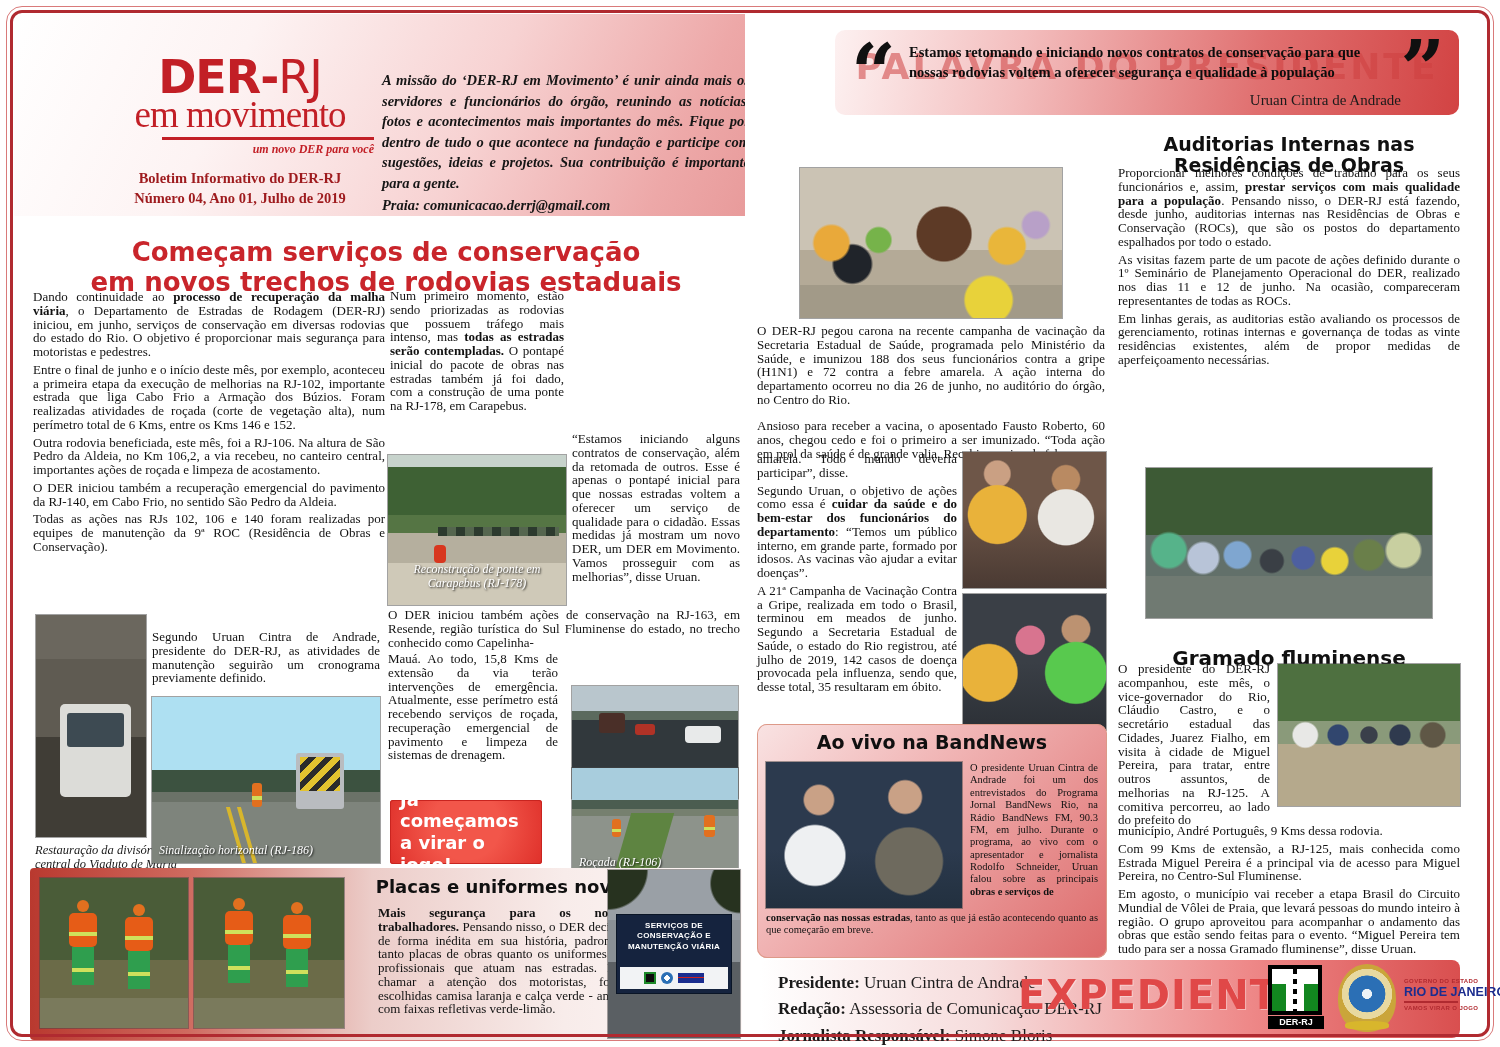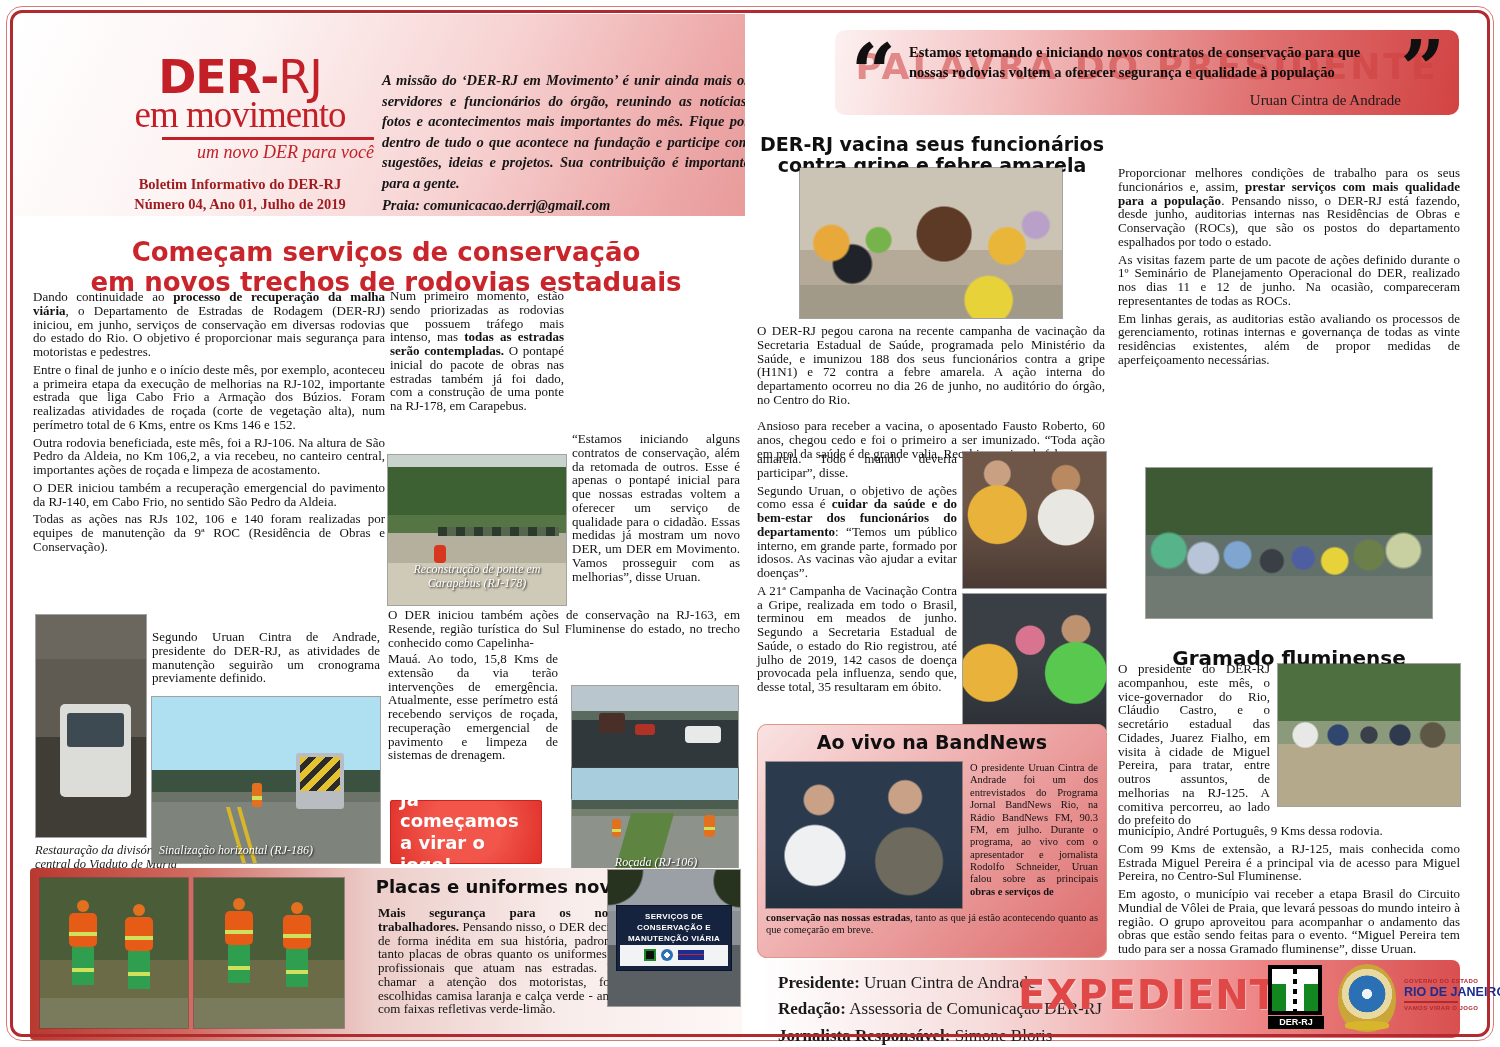--- a/index.html
+++ b/index.html
@@ -18,21 +18,21 @@
   .sw2{left:-190px;top:-230px;width:620px;height:620px;transform:rotate(30deg);
        border-left-color:rgba(224,120,120,.5);border-bottom-color:rgba(224,120,120,.35);border-width:10px;}
   .sw3{left:-120px;top:-260px;width:500px;height:560px;transform:rotate(26deg);
        border-left-color:rgba(255,255,255,.8);border-width:8px;}
   .brand{position:absolute;left:92px;top:40px;width:268px;text-align:center;}
   .brand-name{font-family:"DejaVu Sans",sans-serif;font-size:46px;line-height:1;color:#c21f26;letter-spacing:-1px;}
   .brand-name .b1{font-weight:bold;}
   .brand-name .b2{font-weight:normal;}
   .brand-sub{font-family:"Liberation Serif",serif;font-size:37px;line-height:1;color:#c21f26;margin-top:-4px;letter-spacing:-1px;}
   .brand-rule{width:212px;height:3px;background:#c21f26;margin:4px 0 2px auto;}
-  .brand-tag{font-style:italic;font-weight:normal;font-size:18px;color:#c21f26;text-align:right;}
+  .brand-tag{font-style:italic;font-weight:bold;font-size:12px;color:#c21f26;text-align:right;}
   .brand-bulletin{margin-top:12px;font-size:14.5px;font-weight:bold;color:#9e1b1e;line-height:1.35;}
   .mission{position:absolute;left:368px;top:56px;width:368px;
     font-weight:bold;font-style:italic;font-size:14.5px;line-height:1.42;color:#161616;text-align:justify;}
   .mission p{margin:0;}
   .mission .em{margin-top:2px;text-align:left;}
 
   
   .quote-banner{position:absolute;left:835px;top:30px;width:624px;height:85px;border-radius:10px;overflow:hidden;
     background:linear-gradient(100deg,#fdf1f1 0%,#f3bdbd 30%,#e07070 68%,#d24343 100%);}
   .watermark{position:absolute;left:0;top:16px;width:100%;text-align:center;
@@ -62,21 +62,21 @@
 
   .ph-barreira{background:linear-gradient(to bottom,#b9c2c6 0 6%,#9c5a33 6% 16%,#8a4527 16% 38%,#a45d2f 38% 46%,#5d7a44 46% 58%,#48603a 58% 66%,#777d74 66% 73%,#565b55 73% 100%);}
   .cline{position:absolute;left:47%;bottom:0;width:4px;height:30%;background:repeating-linear-gradient(#e7c23a 0 8px,transparent 8px 15px);}
   .ph-carapebus{background:linear-gradient(to bottom,#c7d3cc 0 8%,#3e6134 8% 40%,#557544 40% 52%,#b5af9e 52% 72%,#cfc9b8 72% 100%);}
   .rail{position:absolute;left:28%;top:48%;width:68%;height:9px;background:repeating-linear-gradient(90deg,#2c3a2e 0 9px,#55664f 9px 18px);}
   .wdot{position:absolute;left:26%;top:60%;width:12px;height:18px;border-radius:4px;background:#d8371f;}
   .ph-repav{background:linear-gradient(to bottom,#b9c6cd 0 22%,#5b6a5e 22% 30%,#31383c 30% 80%,#23282b 80% 100%);}
   .carw{position:absolute;right:10%;top:36%;width:36px;height:17px;border-radius:4px;background:#e8eaea;}
   .carr{position:absolute;left:38%;top:34%;width:20px;height:11px;border-radius:3px;background:#b03226;}
   .roller{position:absolute;left:16%;top:24%;width:26px;height:20px;background:#4a2f28;border-radius:3px;}
-  .ph-rocada{background:linear-gradient(to bottom,#a8cddd 0 30%,#4b5d50 30% 38%,#76806f 38% 45%,#8d938b 45% 100%);text-align:center;}
+  .ph-rocada{background:linear-gradient(to bottom,#a8cddd 0 30%,#4b5d50 30% 38%,#76806f 38% 45%,#8d938b 45% 100%);}
   .median{position:absolute;left:30%;top:42%;width:26%;height:60%;background:#5e8441;transform:skewX(-16deg);}
   .wk1,.wk2{position:absolute;width:9px;height:18px;border-radius:3px;background:linear-gradient(#e2701f 55%,#cfe05c 55% 70%,#e2701f 70%);}
   .ph-sinal{background:linear-gradient(to bottom,#aee0f2 0 44%,#3c5240 44% 57%,#6b7268 57% 63%,#7e847c 63% 100%);}
   .yl1,.yl2{position:absolute;top:66%;width:4px;height:34%;background:#d8b62c;transform:skewX(16deg);}
   .yl1{left:36%;} .yl2{left:41%;}
   .trk{position:absolute;right:16%;top:34%;width:48px;height:56px;background:#b9bcc0;border-radius:3px;}
   .trk .chev{position:absolute;left:4px;top:4px;right:4px;height:34px;background:repeating-linear-gradient(135deg,#e3c32f 0 6px,#2b2b2b 6px 12px);}
   .wko{position:absolute;left:44%;top:52%;width:10px;height:24px;border-radius:3px;background:linear-gradient(#e2701f 55%,#cfe05c 55% 70%,#e2701f 70%);}
   .ph-viaduto{background:linear-gradient(to bottom,#6b675e 0 20%,#5f5b52 20% 55%,#403d36 55% 100%);}
   .truckf{position:absolute;left:22%;top:40%;width:64%;height:42%;background:#dcdcd8;border-radius:5px;}
@@ -289,24 +289,20 @@
   <div class="ph ph-sinal" style="left:152px;top:697px;width:228px;height:166px;">
     <div class="yl1"></div>
       <div class="yl2"></div>
     <div class="trk">
         <div class="chev"></div>
       </div>
     <div class="wko"></div>
     <div class="capw">Sinalização horizontal (RJ-186)</div>
   </div>
 
-  <h2 class="h-sec" style="left:757px;top:118px;width:350px;">
-    <span>DER-RJ vacina seus funcionários</span><br>
-    <span>contra gripe e febre amarela</span>
-  </h2>
   <div class="ph ph-vacmain" style="left:800px;top:168px;width:262px;height:150px;"></div>
   <div class="col" style="left:757px;top:324px;width:348px;">
     <p class="p">O DER-RJ pegou carona na recente campanha de vacinação da Secretaria Estadual de Saúde, programada pelo Ministério da Saúde, e imunizou 188 dos seus funcionários contra a gripe (H1N1) e 72 contra a febre amarela. A ação interna do departamento ocorreu no dia 26 de junho, no auditório do órgão, no Centro do Rio.</p>
   </div>
   <div class="col" style="left:757px;top:419px;width:348px;">
     <p class="p">Ansioso para receber a vacina, o aposentado Fausto Roberto, 60 anos, chegou cedo e foi o primeiro a ser imunizado. “Toda ação em prol da saúde é de grande valia. Recebi a vacina da febre</p>
   </div>
   <div class="col" style="left:757px;top:452px;width:200px;">
     <p class="p">amarela. Todo mundo deveria participar”, disse.</p>
     <p class="p"><span>Segundo Uruan, o objetivo de ações como essa é </span><span class="rb">cuidar da saúde e do bem-estar dos funcionários do departamento</span><span>: “Temos um público interno, em grande parte, formado por idosos. As vacinas vão ajudar a evitar doenças”.</span></p>
@@ -319,20 +315,24 @@
     <div class="bandtitle">Ao vivo na BandNews</div>
     <div class="ph ph-band" style="left:9px;top:38px;width:196px;height:146px;"></div>
     <div class="col" style="left:213px;top:38px;width:128px;">
       <p class="p"><span>O presidente Uruan Cintra de Andrade foi um dos entrevistados do Programa Jornal BandNews Rio, na Rádio BandNews FM, 90.3 FM, em julho. Durante o  programa, ao vivo com o apresentador e jornalista Rodolfo Schneider, Uruan falou sobre as principais </span><span class="rb">obras e serviços de</span></p>
     </div>
     <div class="col" style="left:9px;top:188px;width:332px;">
       <p class="p"><span class="rb">conservação nas nossas estradas</span><span>, tanto as que já estão acontecendo quanto as que começarão em breve.</span></p>
     </div>
   </section>
 
+  <h2 class="h-sec" style="left:1118px;top:118px;width:342px;">
+    <span>Auditorias Internas nas</span><br>
+    <span>Residências de Obras</span>
+  </h2>
   <div class="col" style="left:1118px;top:166px;width:342px;">
     <p class="p"><span>Proporcionar melhores condições de trabalho para os seus funcionários e, assim, </span><span class="rb">prestar serviços com mais qualidade para a população</span><span>. Pensando nisso, o DER-RJ está fazendo, desde junho, auditorias internas nas Residências de Obras e Conservação (ROCs), que são os postos do departamento espalhados por todo o estado.</span></p>
     <p class="p">As visitas fazem parte de um pacote de ações definido durante o 1º Seminário de Planejamento Operacional do DER, realizado nos dias 11 e 12 de junho. Na ocasião, compareceram representantes de todas as ROCs.</p>
     <p class="p">Em linhas gerais, as auditorias estão avaliando os processos de gerenciamento, rotinas internas e governança de todas as vinte residências existentes, além de propor medidas de aperfeiçoamento necessárias.</p>
   </div>
   <div class="ph ph-audit" style="left:1146px;top:468px;width:286px;height:150px;"></div>
 
   <h2 class="h-sec" style="left:1118px;top:630px;width:342px;font-size:20px;text-align:center;">Gramado fluminense</h2>
   <div class="col" style="left:1118px;top:662px;width:152px;">
     <p class="p">O presidente do DER-RJ acompanhou, este mês, o vice-governador do Rio, Cláudio Castro, e o secretário estadual das Cidades, Juarez Fialho, em visita à cidade de Miguel Pereira, para tratar, entre outros assuntos, de melhorias na RJ-125. A comitiva percorreu, ao lado do prefeito do</p>
@@ -366,21 +366,21 @@
       <div class="person" style="left:88px;top:24px;">
           <div class="hd"></div>
           <div class="tor"></div>
           <div class="leg"></div>
         </div>
     </div>
     <div class="placastitle">Placas e uniformes novos</div>
     <div class="placastext">
       <p class="p"><span class="rb">Mais segurança para os nossos trabalhadores.</span><span> Pensando nisso, o DER decidiu, de forma inédita em sua história, padronizar tanto placas de obras quanto os uniformes dos profissionais que atuam nas estradas. Para chamar a atenção dos motoristas, foram escolhidas camisa laranja e calça verde - ambas com faixas refletivas verde-limão.</span></p>
     </div>
-    <div class="ph ph-placa" style="left:578px;top:2px;width:132px;height:136px;">
+    <div class="ph ph-placa" style="left:578px;top:2px;width:132px;height:168px;">
       <div class="plate">
         <div class="ptxt">SERVIÇOS DE CONSERVAÇÃO E MANUTENÇÃO VIÁRIA</div>
         <div class="pstrip">
           <div class="pl1"></div>
           <div class="pl2"></div>
           <div class="pl3"></div>
         </div>
       </div>
     </div>
   </section>

